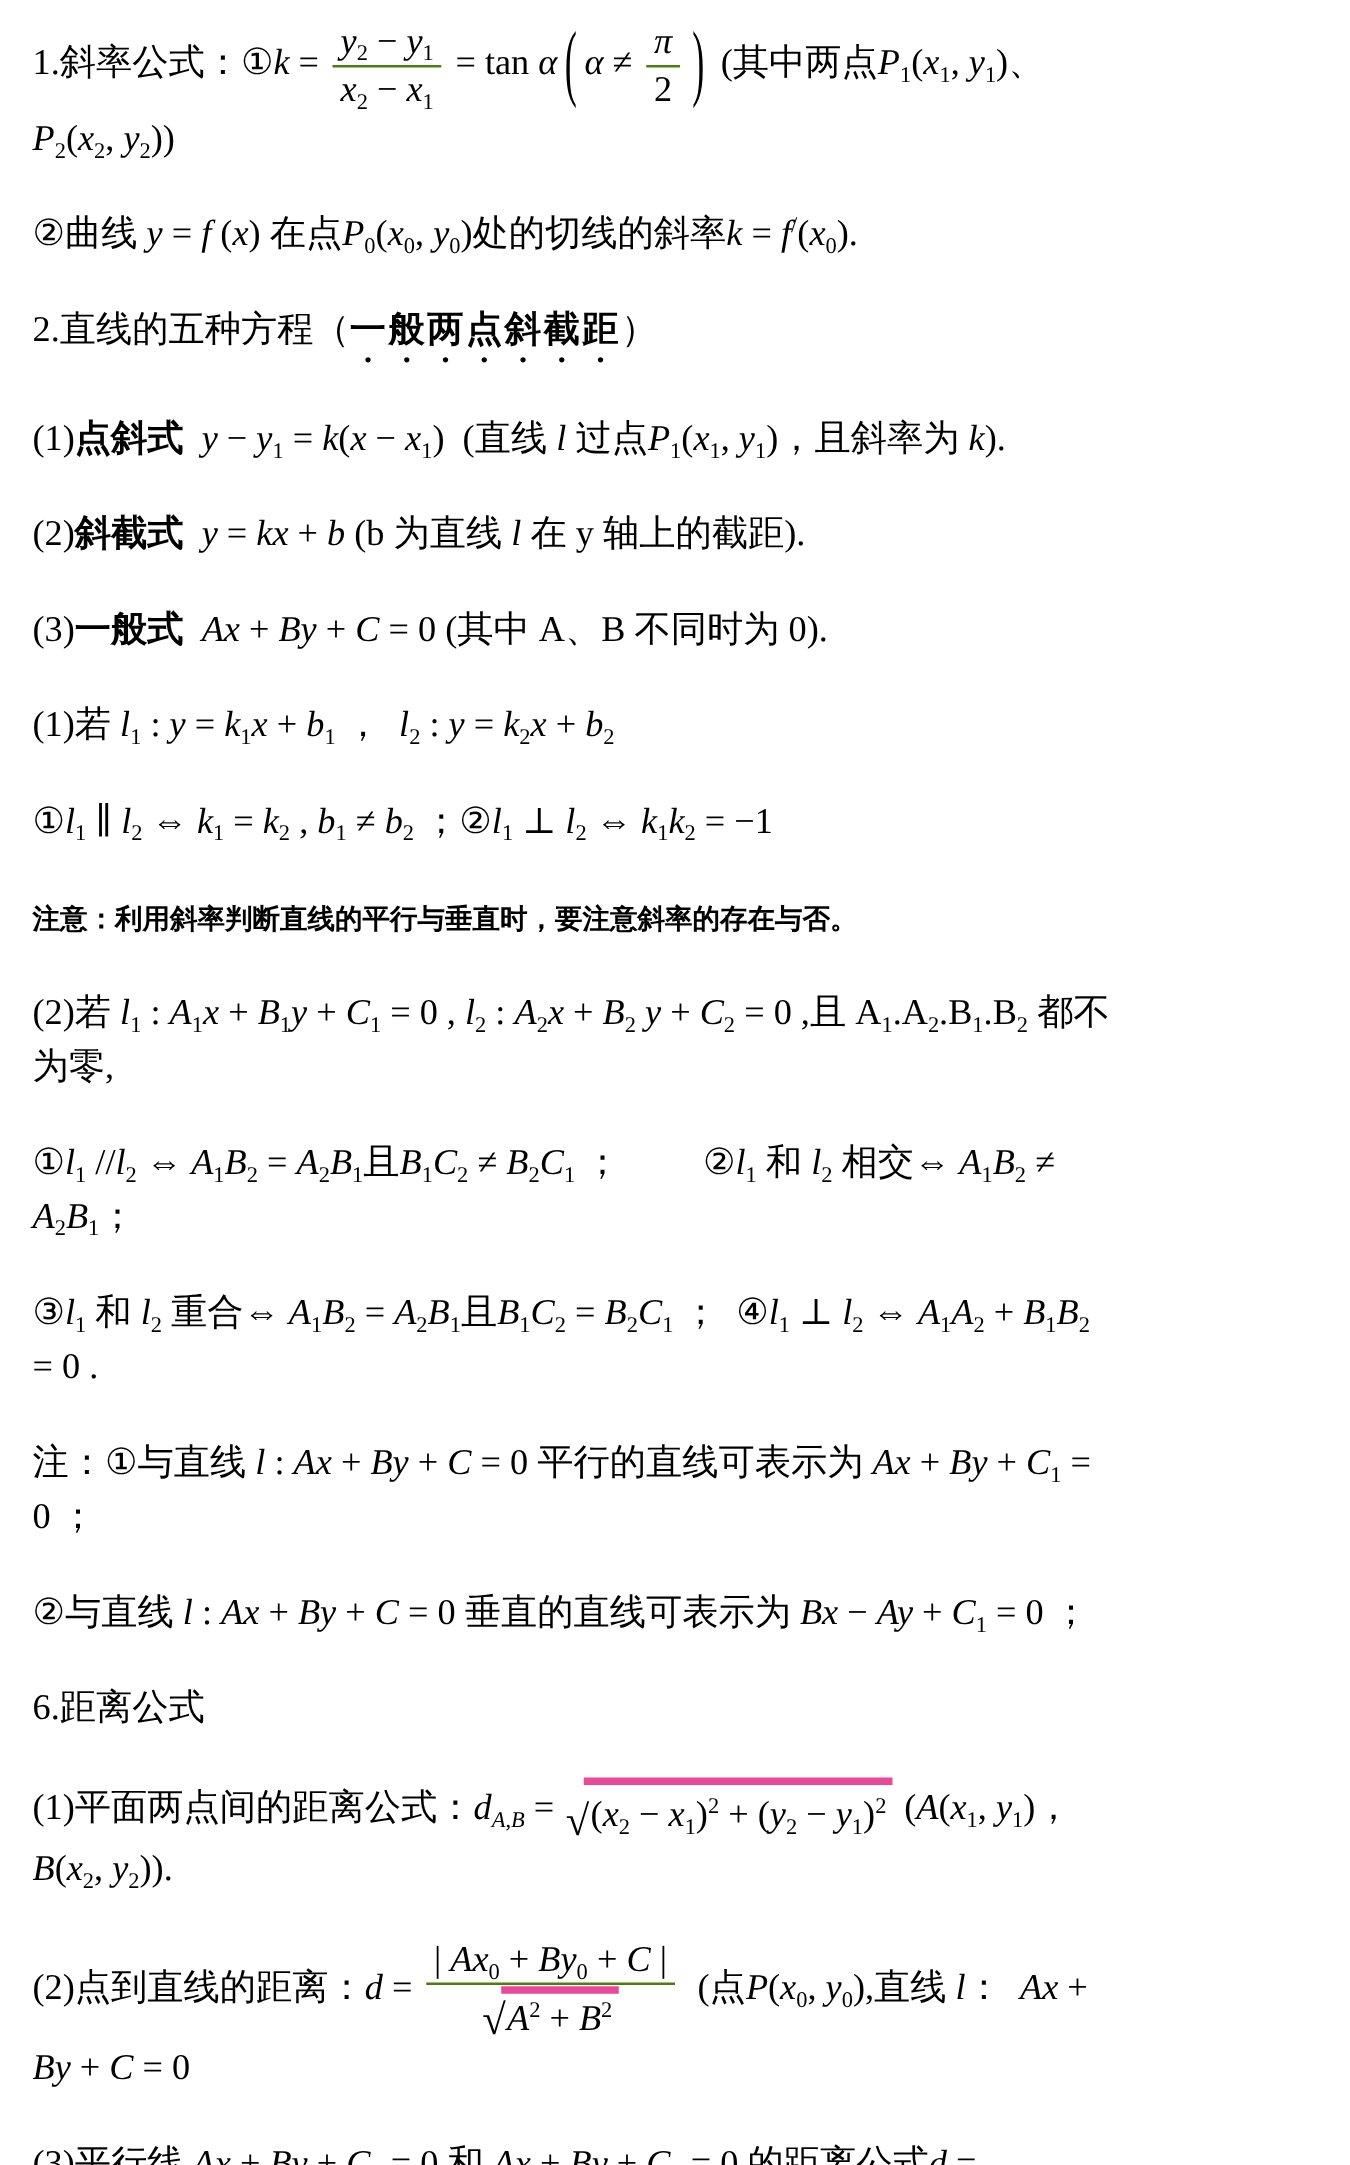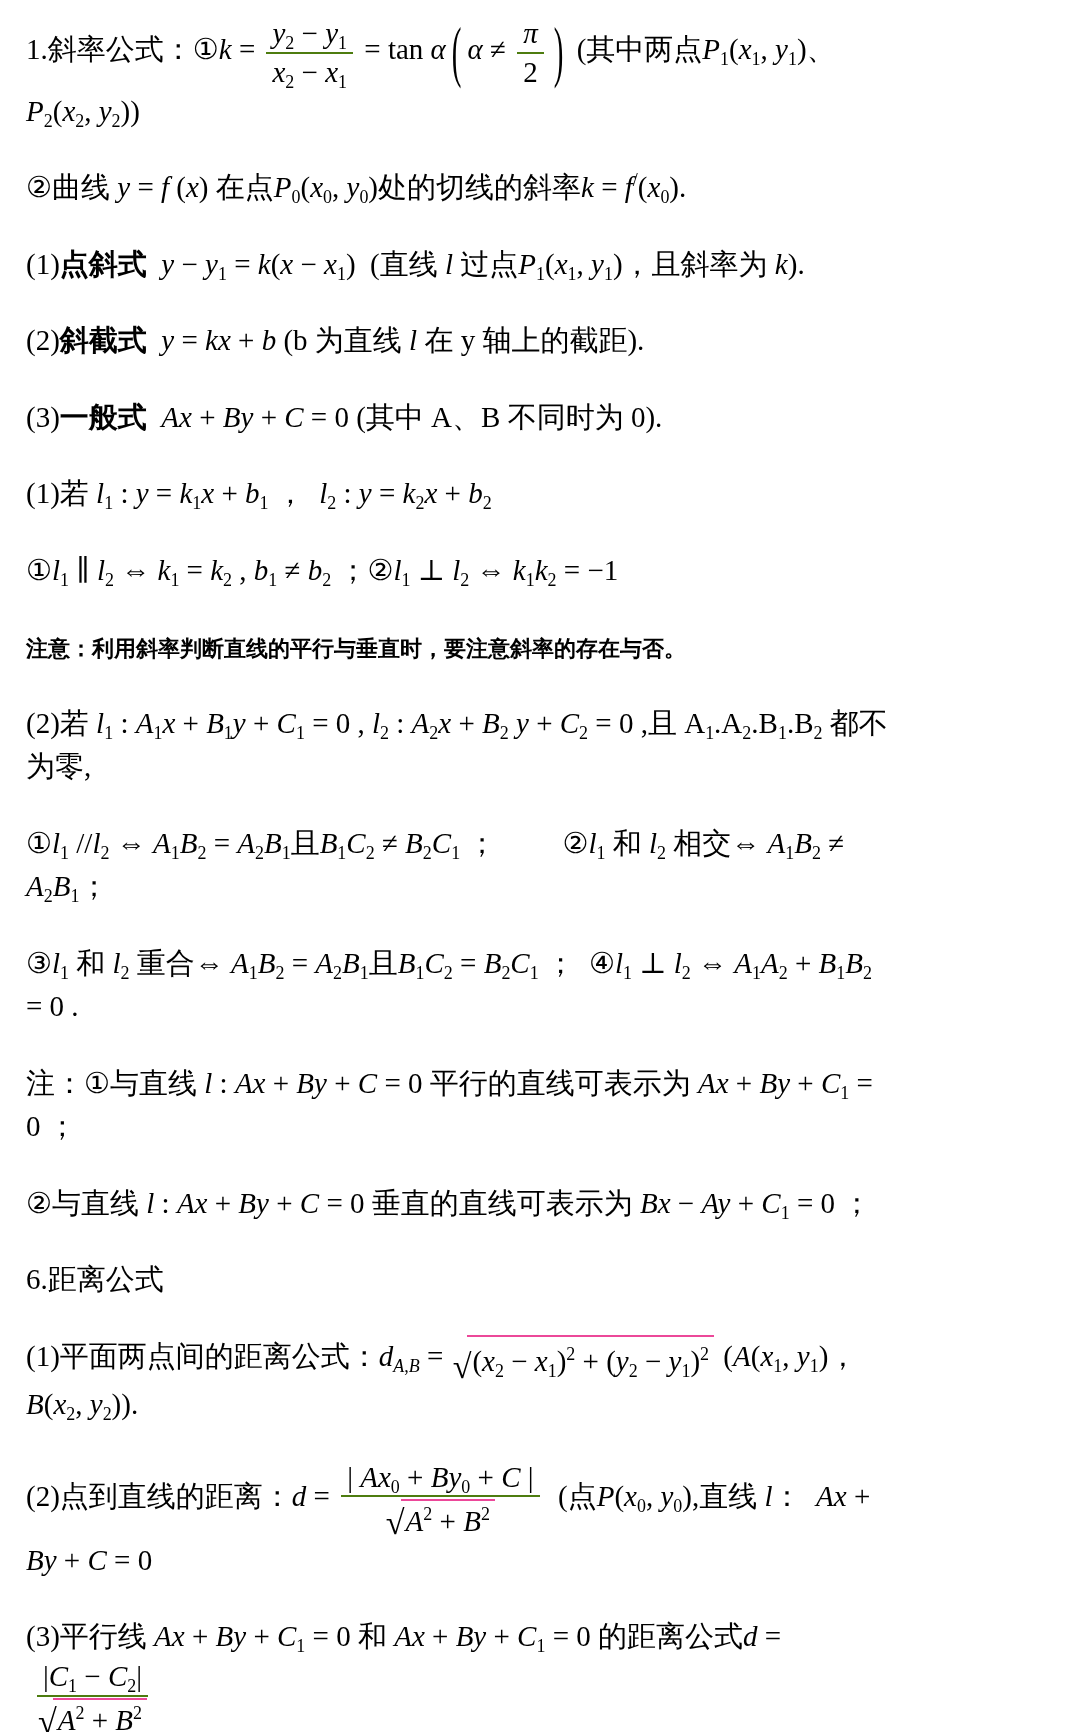--- a/index.html
+++ b/index.html
@@ -29,31 +29,32 @@
   .sb{font-size:0.62em;vertical-align:-0.35em;line-height:0;}
   .sp{font-size:0.62em;vertical-align:0.6em;line-height:0;}
   .frac{
     display:inline-flex;flex-direction:column;align-items:center;
     vertical-align:middle;margin:0 4px;line-height:1.2;text-align:center;
   }
   .frac>.num{border-bottom:2px solid #4d7c0f;padding:0 6px 1px;}
   .frac>.den{padding:1px 6px 0;}
   .sqrt{display:inline-flex;align-items:stretch;vertical-align:middle;margin:0 2px;}
   .sqrt>.rsym{align-self:flex-end;font-size:1.18em;line-height:1;margin-right:-4px;transform:translateY(1px);}
-  .sqrt>.rdc{border-top:2px solid #ec4899;padding:3px 5px 0 5px;}
+  .sqrt>.rdc{border-top:6px solid #ec4899;padding:3px 5px 0 5px;}
   .bigp{display:inline-block;transform:scaleY(2.35);margin:0 6px;vertical-align:middle;font-weight:300;}
   .gap{display:inline-block;height:1px;}
 </style>
 </head>
 <body>
 
 <div class="page">
   <div id="doc">
       <div class="line"><span class="tk-c">1.斜率公式：</span><span class="tk-c">①</span><span class="tk-m"><span class="it">k</span><span> = </span></span><span class="frac"><span class="num"><span class="tk-m"><span class="it">y</span><span class="sb"><span>2</span></span><span> − </span><span class="it">y</span><span class="sb"><span>1</span></span></span></span><span class="den"><span class="tk-m"><span class="it">x</span><span class="sb"><span>2</span></span><span> − </span><span class="it">x</span><span class="sb"><span>1</span></span></span></span></span><span class="tk-m"><span> = </span></span><span class="tk-c">tan </span><span class="tk-m"><span class="it">α</span></span><span class="bigp">(</span><span class="tk-m"><span class="it">α</span><span> ≠ </span></span><span class="frac"><span class="num"><span class="tk-m"><span class="it">π</span></span></span><span class="den"><span class="tk-m"><span>2</span></span></span></span><span class="bigp">)</span><span class="tk-c"> (其中两点</span><span class="tk-m"><span class="it">P</span><span class="sb"><span>1</span></span><span>(</span><span class="it">x</span><span class="sb"><span>1</span></span><span>, </span><span class="it">y</span><span class="sb"><span>1</span></span><span>)</span></span><span class="tk-c">、 </span><span class="tk-m"><span class="it">P</span><span class="sb"><span>2</span></span><span>(</span><span class="it">x</span><span class="sb"><span>2</span></span><span>, </span><span class="it">y</span><span class="sb"><span>2</span></span><span>))</span></span></div>
       <div class="line"><span class="tk-c">②曲线</span><span class="tk-m"><span> </span><span class="it">y</span><span> = </span><span class="it">f</span><span> (</span><span class="it">x</span><span>) </span></span><span class="tk-c">在点</span><span class="tk-m"><span class="it">P</span><span class="sb"><span>0</span></span><span>(</span><span class="it">x</span><span class="sb"><span>0</span></span><span>, </span><span class="it">y</span><span class="sb"><span>0</span></span><span>)</span></span><span class="tk-c">处的切线的斜率</span><span class="tk-m"><span class="it">k</span><span> = </span><span class="it">f</span><span class="sp"><span>/</span></span><span>(</span><span class="it">x</span><span class="sb"><span>0</span></span><span>).</span></span></div>
+      <div class="line"><span class="tk-c">2.直线的五种方程（</span><span class="tk-d">一般两点斜截距</span><span class="tk-c">）</span></div>
       <div class="line"><span class="tk-c">(1)</span><span class="tk-h">点斜式</span><span class="tk-c">  </span><span class="tk-m"><span class="it">y</span><span> − </span><span class="it">y</span><span class="sb"><span>1</span></span><span> = </span><span class="it">k</span><span>(</span><span class="it">x</span><span> − </span><span class="it">x</span><span class="sb"><span>1</span></span><span>)</span></span><span class="tk-c">  (直线</span><span class="tk-m"><span> </span><span class="it">l</span><span> </span></span><span class="tk-c">过点</span><span class="tk-m"><span class="it">P</span><span class="sb"><span>1</span></span><span>(</span><span class="it">x</span><span class="sb"><span>1</span></span><span>, </span><span class="it">y</span><span class="sb"><span>1</span></span><span>)</span></span><span class="tk-c">，且斜率为</span><span class="tk-m"><span> </span><span class="it">k</span></span><span class="tk-c">).</span></div>
       <div class="line"><span class="tk-c">(2)</span><span class="tk-h">斜截式</span><span class="tk-c">  </span><span class="tk-m"><span class="it">y</span><span> = </span><span class="it">kx</span><span> + </span><span class="it">b</span><span> </span></span><span class="tk-c">(b 为直线</span><span class="tk-m"><span> </span><span class="it">l</span><span> </span></span><span class="tk-c">在 y 轴上的截距).</span></div>
       <div class="line"><span class="tk-c">(3)</span><span class="tk-h">一般式</span><span class="tk-c">  </span><span class="tk-m"><span class="it">Ax</span><span> + </span><span class="it">By</span><span> + </span><span class="it">C</span><span> = 0 </span></span><span class="tk-c">(其中 A、B 不同时为 0).</span></div>
       <div class="line"><span class="tk-c">(1)若</span><span class="tk-m"><span> </span><span class="it">l</span><span class="sb"><span>1</span></span><span> : </span><span class="it">y</span><span> = </span><span class="it">k</span><span class="sb"><span>1</span></span><span class="it">x</span><span> + </span><span class="it">b</span><span class="sb"><span>1</span></span></span><span class="tk-c"> ，  </span><span class="tk-m"><span class="it">l</span><span class="sb"><span>2</span></span><span> : </span><span class="it">y</span><span> = </span><span class="it">k</span><span class="sb"><span>2</span></span><span class="it">x</span><span> + </span><span class="it">b</span><span class="sb"><span>2</span></span></span></div>
       <div class="line"><span class="tk-c">①</span><span class="tk-m"><span class="it">l</span><span class="sb"><span>1</span></span><span> ∥ </span><span class="it">l</span><span class="sb"><span>2</span></span><span> ⇔ </span><span class="it">k</span><span class="sb"><span>1</span></span><span> = </span><span class="it">k</span><span class="sb"><span>2</span></span><span> , </span><span class="it">b</span><span class="sb"><span>1</span></span><span> ≠ </span><span class="it">b</span><span class="sb"><span>2</span></span></span><span class="tk-c"> ；</span><span class="tk-c">②</span><span class="tk-m"><span class="it">l</span><span class="sb"><span>1</span></span><span> ⊥ </span><span class="it">l</span><span class="sb"><span>2</span></span><span> ⇔ </span><span class="it">k</span><span class="sb"><span>1</span></span><span class="it">k</span><span class="sb"><span>2</span></span><span> = −1</span></span></div>
       <div class="line"><span class="tk-b">注意：利用斜率判断直线的平行与垂直时，要注意斜率的存在与否。</span></div>
       <div class="line"><span class="tk-c">(2)若</span><span class="tk-m"><span> </span><span class="it">l</span><span class="sb"><span>1</span></span><span> : </span><span class="it">A</span><span class="sb"><span>1</span></span><span class="it">x</span><span> + </span><span class="it">B</span><span class="sb"><span>1</span></span><span class="it">y</span><span> + </span><span class="it">C</span><span class="sb"><span>1</span></span><span> = 0 , </span><span class="it">l</span><span class="sb"><span>2</span></span><span> : </span><span class="it">A</span><span class="sb"><span>2</span></span><span class="it">x</span><span> + </span><span class="it">B</span><span class="sb"><span>2</span></span><span> </span><span class="it">y</span><span> + </span><span class="it">C</span><span class="sb"><span>2</span></span><span> = 0 ,</span></span><span class="tk-c">且 </span><span class="tk-m"><span>A</span><span class="sb"><span>1</span></span><span>.</span><span>A</span><span class="sb"><span>2</span></span><span>.</span><span>B</span><span class="sb"><span>1</span></span><span>.</span><span>B</span><span class="sb"><span>2</span></span></span><span class="tk-c"> 都不为零,</span></div>
       <div class="line"><span class="tk-c">①</span><span class="tk-m"><span class="it">l</span><span class="sb"><span>1</span></span><span> //</span><span class="it">l</span><span class="sb"><span>2</span></span><span> ⇔ </span><span class="it">A</span><span class="sb"><span>1</span></span><span class="it">B</span><span class="sb"><span>2</span></span><span> = </span><span class="it">A</span><span class="sb"><span>2</span></span><span class="it">B</span><span class="sb"><span>1</span></span></span><span class="tk-c">且</span><span class="tk-m"><span class="it">B</span><span class="sb"><span>1</span></span><span class="it">C</span><span class="sb"><span>2</span></span><span> ≠ </span><span class="it">B</span><span class="sb"><span>2</span></span><span class="it">C</span><span class="sb"><span>1</span></span></span><span class="tk-c"> ；</span><span class="gap" style="width: 66px;"></span><span class="tk-c">②</span><span class="tk-m"><span class="it">l</span><span class="sb"><span>1</span></span><span> </span></span><span class="tk-c">和</span><span class="tk-m"><span> </span><span class="it">l</span><span class="sb"><span>2</span></span><span> </span></span><span class="tk-c">相交</span><span class="tk-m"><span>⇔ </span><span class="it">A</span><span class="sb"><span>1</span></span><span class="it">B</span><span class="sb"><span>2</span></span><span> ≠ </span><span class="it">A</span><span class="sb"><span>2</span></span><span class="it">B</span><span class="sb"><span>1</span></span></span><span class="tk-c">；</span></div>
       <div class="line"><span class="tk-c">③</span><span class="tk-m"><span class="it">l</span><span class="sb"><span>1</span></span><span> </span></span><span class="tk-c">和</span><span class="tk-m"><span> </span><span class="it">l</span><span class="sb"><span>2</span></span><span> </span></span><span class="tk-c">重合</span><span class="tk-m"><span>⇔ </span><span class="it">A</span><span class="sb"><span>1</span></span><span class="it">B</span><span class="sb"><span>2</span></span><span> = </span><span class="it">A</span><span class="sb"><span>2</span></span><span class="it">B</span><span class="sb"><span>1</span></span></span><span class="tk-c">且</span><span class="tk-m"><span class="it">B</span><span class="sb"><span>1</span></span><span class="it">C</span><span class="sb"><span>2</span></span><span> = </span><span class="it">B</span><span class="sb"><span>2</span></span><span class="it">C</span><span class="sb"><span>1</span></span></span><span class="tk-c"> ；</span><span class="gap" style="width: 14px;"></span><span class="tk-c">④</span><span class="tk-m"><span class="it">l</span><span class="sb"><span>1</span></span><span> ⊥ </span><span class="it">l</span><span class="sb"><span>2</span></span><span> ⇔ </span><span class="it">A</span><span class="sb"><span>1</span></span><span class="it">A</span><span class="sb"><span>2</span></span><span> + </span><span class="it">B</span><span class="sb"><span>1</span></span><span class="it">B</span><span class="sb"><span>2</span></span><span> = 0 .</span></span></div>
       <div class="line"><span class="tk-c">注：①与直线</span><span class="tk-m"><span> </span><span class="it">l</span><span> : </span><span class="it">Ax</span><span> + </span><span class="it">By</span><span> + </span><span class="it">C</span><span> = 0 </span></span><span class="tk-c">平行的直线可表示为</span><span class="tk-m"><span> </span><span class="it">Ax</span><span> + </span><span class="it">By</span><span> + </span><span class="it">C</span><span class="sb"><span>1</span></span><span> = 0 </span></span><span class="tk-c">；</span></div>

